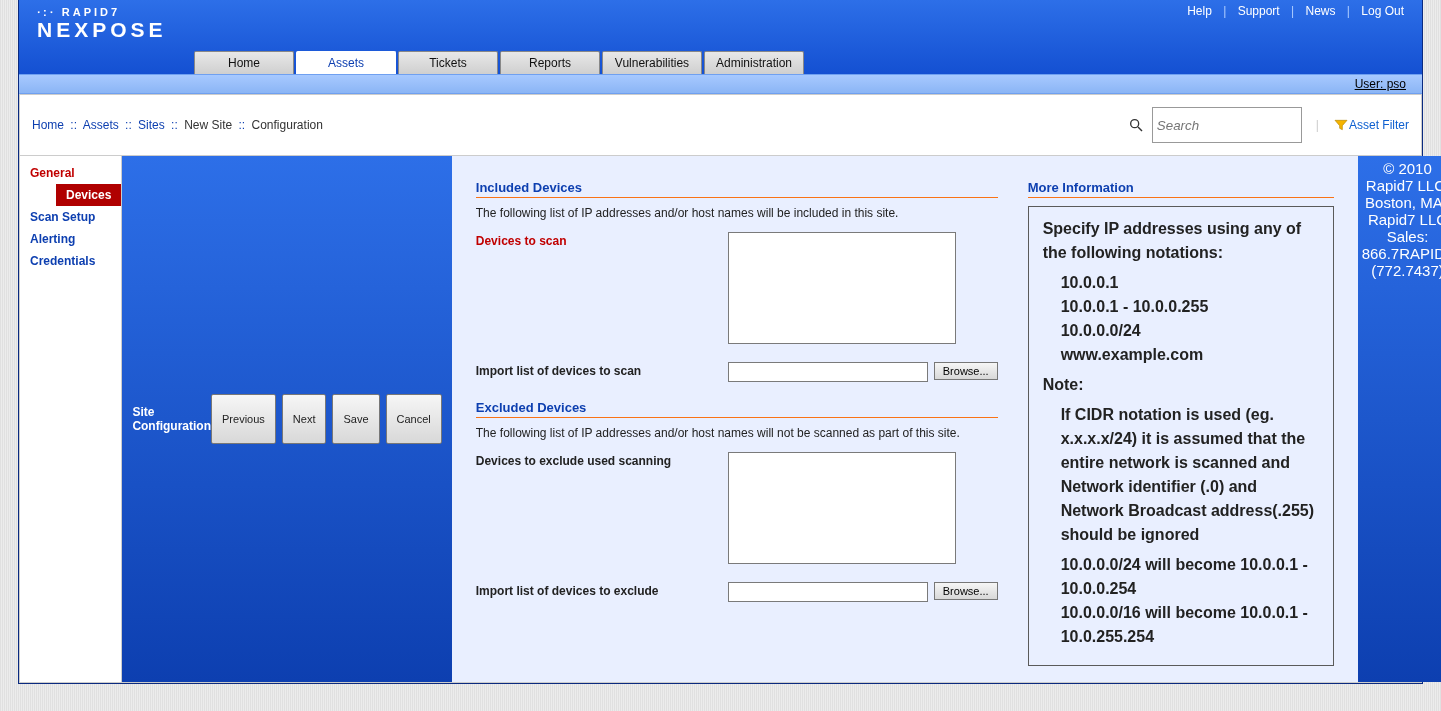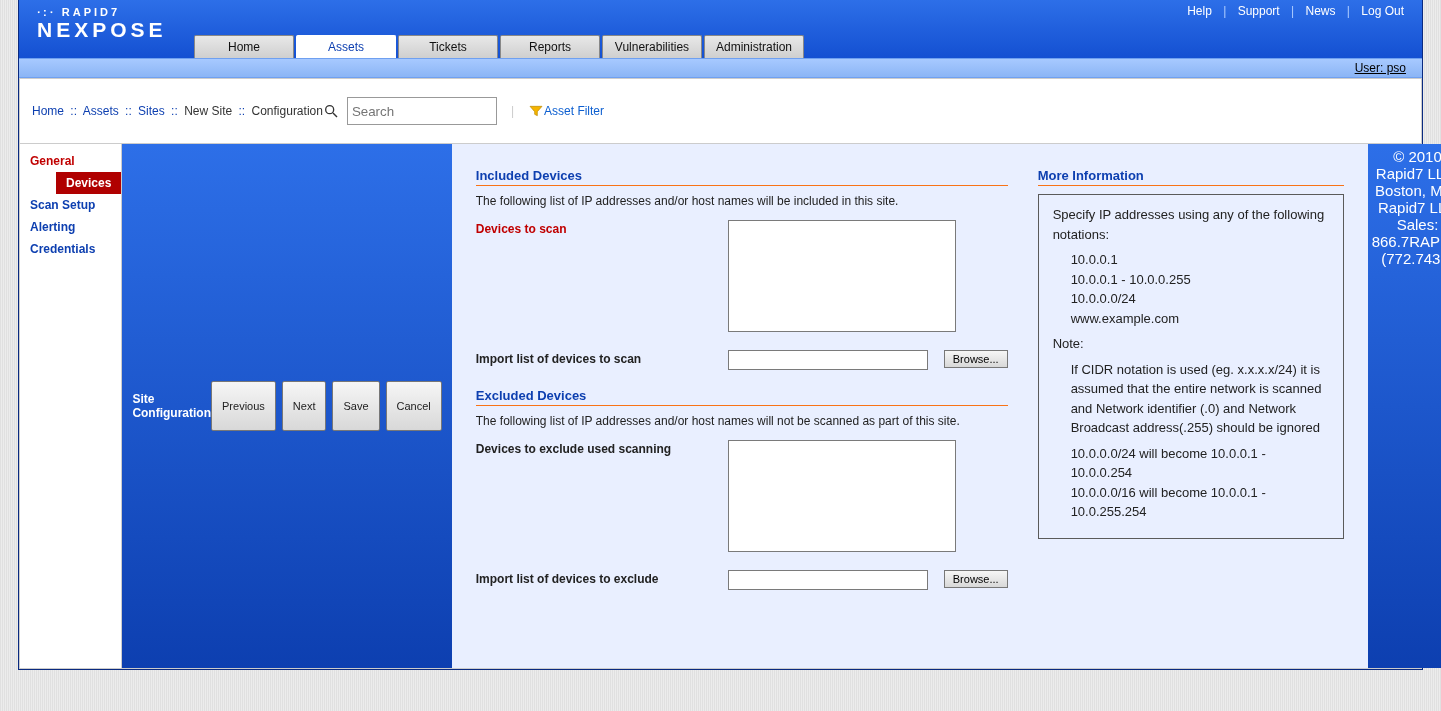--- a/index.html
+++ b/index.html
@@ -16,21 +16,21 @@
   border-right: 1px solid #0a2a80;
   border-bottom: 1px solid #0a2a80;
   min-height: 670px;
   display:flex;
   flex-direction:column;
 }
 .app-topbar {
   display:flex;
   justify-content:space-between;
   align-items:flex-start;
-  height: 58px;
+  height: 74px;
   padding: 0 10px 0 18px;
   background: linear-gradient(#2d6fe8 0%, #1450d2 100%);
   position:relative;
 }
 .brand {
   color:#fff;
   font-family: Arial, sans-serif;
   letter-spacing: 2px;
   margin-top:6px;
 }
@@ -73,31 +73,32 @@
   text-align:right;
   padding:2px 16px;
   border-top:1px solid #6fa0f0;
   border-bottom:1px solid #6fa0f0;
   text-decoration:underline;
 }
 .toolbar {
   background:#fff;
   border:1px solid #ccc;
   margin: 0;
-  padding:18px 12px;
-  display:flex;
+  padding:12px 12px;
+  display:flex;
+  justify-content:space-between;
   align-items:center;
 }
 .breadcrumb { color:#0d3fb0; }
 .breadcrumb a { color:#0d3fb0; text-decoration:none; }
 .breadcrumb .sep { color:#0d3fb0; padding:0 3px; }
 .breadcrumb .cur { color:#333; }
 .searchwrap { display:flex; align-items:center; gap:8px;}
 .searchwrap input[type=text]{
-  width:150px; height:28px; border:1px solid #999; padding:1px 4px; color:#777;
+  width:150px; height:36px; border:1px solid #999; padding:1px 4px; font-style:italic; color:#777;
 }
 .assetfilter { color:#0d5fd0; text-decoration:none; display:flex; align-items:center; gap:0; }
 .divider-v { color:#ccc; padding:0 6px;}
 .content {
   display:flex;
   flex:1;
   background:#fff;
   margin:0;
   border:1px solid #ccc;
   border-top:none;
@@ -158,23 +159,23 @@
 .section-title {
   color:#0d3fb0; font-weight:bold; font-size:13px;
   border-bottom:1px solid #f97316; padding-bottom:2px; margin-bottom:8px;
 }
 .desc { color:#222; margin-bottom:12px; }
 .fieldrow { display:flex; align-items:flex-start; margin-bottom:18px; }
 .fieldrow .lbl { width:252px; font-weight:bold; color:#222; padding-top:2px;}
 .fieldrow .lbl.req { color:#c00000; }
 .fieldrow textarea { width:228px; height:112px; border:1px solid #7a7a7a; resize:none; font-family:inherit; font-size:12px;}
 .fieldrow input[type=text]{ width:200px; height:20px; border:1px solid #7a7a7a; }
-.fieldrow .browse { margin-left:16px; background:linear-gradient(#f6f6f6,#d8d8d8); border:1px solid #777; padding:2px 8px; font-size:11px; cursor:pointer;}
+.fieldrow .browse { margin-left:6px; background:linear-gradient(#f6f6f6,#d8d8d8); border:1px solid #777; padding:2px 8px; font-size:11px; cursor:pointer;}
 .infobox {
-  border:1px solid #5a5a5a; padding:10px 14px; color:#222; font-size:13px; line-height:1.5;
+  border:1px solid #5a5a5a; padding:10px 14px; color:#222; font-size:16px; line-height:1.5;font-weight:bold;
 }
 .infobox .indent { margin-left:18px; margin-top:6px; margin-bottom:6px;}
 .footerbar {
   background: linear-gradient(#2d6fe8,#0d3fb0);
   color:#fff; text-align:center; font-size:15px; padding:4px 4px;
 }
 svg.icon { width:16px; height:16px; }
 </style>
 </head>
 <body>

